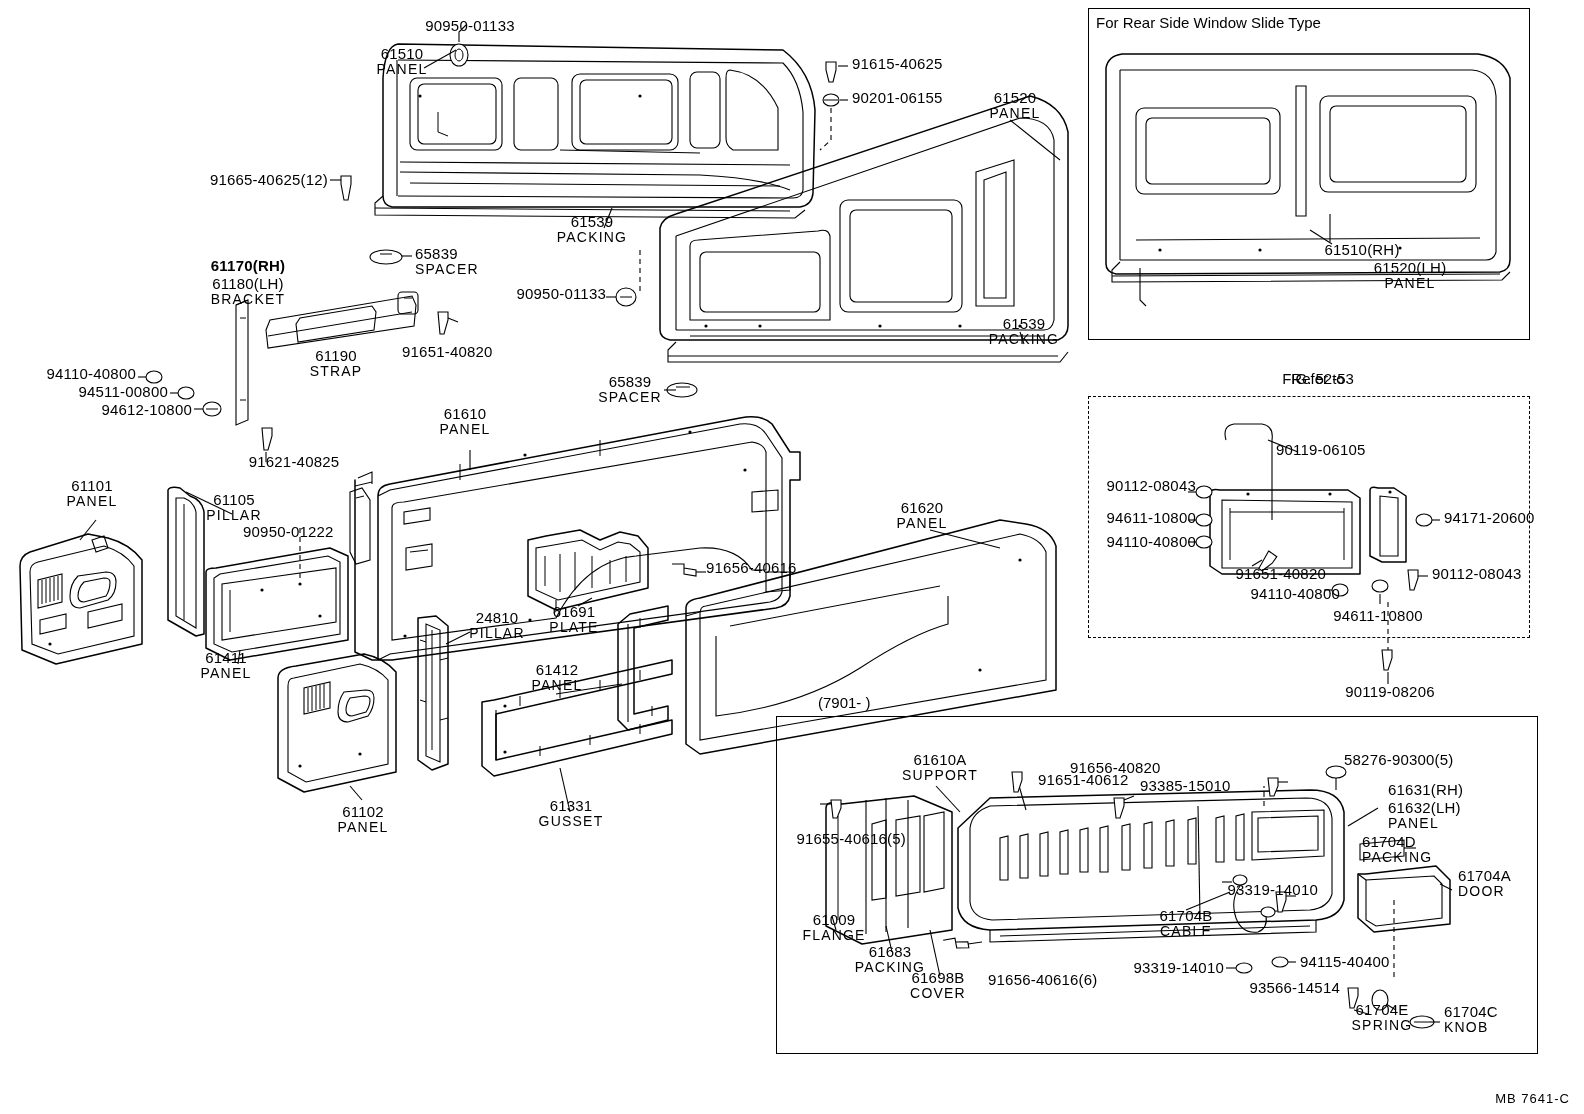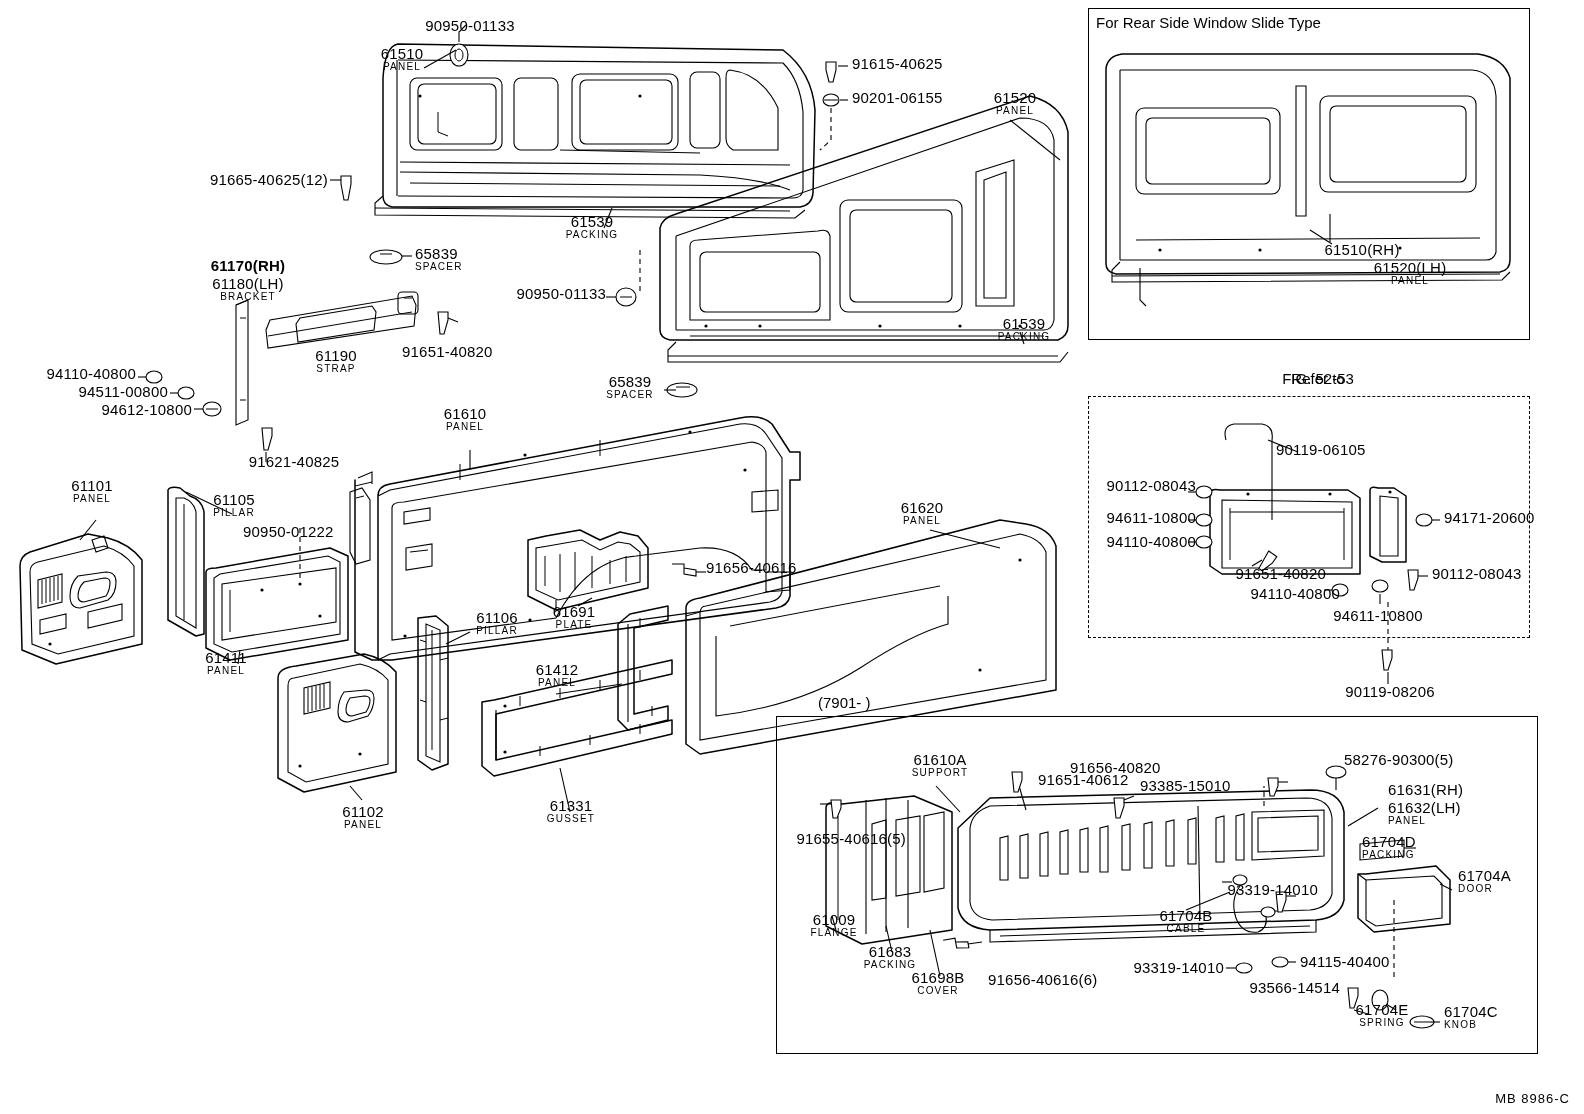--- a/index.html
+++ b/index.html
@@ -4,21 +4,21 @@
 <style>
   html,body{margin:0;padding:0;}
   body{
     width:1584px;height:1114px;position:relative;overflow:hidden;
     background:#ffffff;
     font-family:"Liberation Sans", sans-serif;
     color:#000;
   }
   #stage{position:absolute;inset:0;}
   .lbl{position:absolute;font-size:15px;line-height:1.05;white-space:nowrap;letter-spacing:.2px;}
-  .lbl .sub{display:block;font-size:10px;letter-spacing:1.2px;}
+  .lbl .sub{display:block;font-size:14px;letter-spacing:1.2px;}
   .lbl.ctr{text-align:center;transform:translateX(-50%);}
   .lbl.rt{text-align:right;transform:translateX(-100%);}
   .hd{position:absolute;font-size:15px;white-space:nowrap;}
   .boxline{position:absolute;border:1.6px solid #000;}
   .dash{position:absolute;border:1.6px dashed #000;}
   svg{position:absolute;left:0;top:0;width:1584px;height:1114px;overflow:visible;}
   .st{fill:none;stroke:#000;stroke-width:1.5;stroke-linejoin:round;stroke-linecap:round;}
   .st2{fill:none;stroke:#000;stroke-width:1.1;}
   .thin{fill:none;stroke:#000;stroke-width:1;}
   .ld{fill:none;stroke:#000;stroke-width:1.1;}
@@ -488,21 +488,21 @@
     <span class="sub">PILLAR</span>
   </div>
   <div class="lbl" style="left:243px;top:524px;">
     <span>90950-01222</span>
   </div>
   <div class="lbl ctr" style="left:226px;top:650px;">
     <span>61411</span>
     <span class="sub">PANEL</span>
   </div>
   <div class="lbl ctr" style="left:497px;top:610px;">
-    <span>61106</span>
+    <span>24810</span>
     <span class="sub">PILLAR</span>
   </div>
   <div class="lbl ctr" style="left:574px;top:604px;">
     <span>61691</span>
     <span class="sub">PLATE</span>
   </div>
   <div class="lbl" style="left:706px;top:560px;">
     <span>91656-40616</span>
   </div>
   <div class="lbl ctr" style="left:922px;top:500px;">
@@ -625,14 +625,14 @@
   </div>
   <div class="lbl ctr" style="left:1382px;top:1002px;">
     <span>61704E</span>
     <span class="sub">SPRING</span>
   </div>
   <div class="lbl" style="left:1444px;top:1004px;">
     <span>61704C</span>
     <span class="sub">KNOB</span>
   </div>
 
-  <div id="credit">MB 8986-C</div>
+  <div id="credit">MB 7641-C</div>
 </div>
 
 </body></html>

